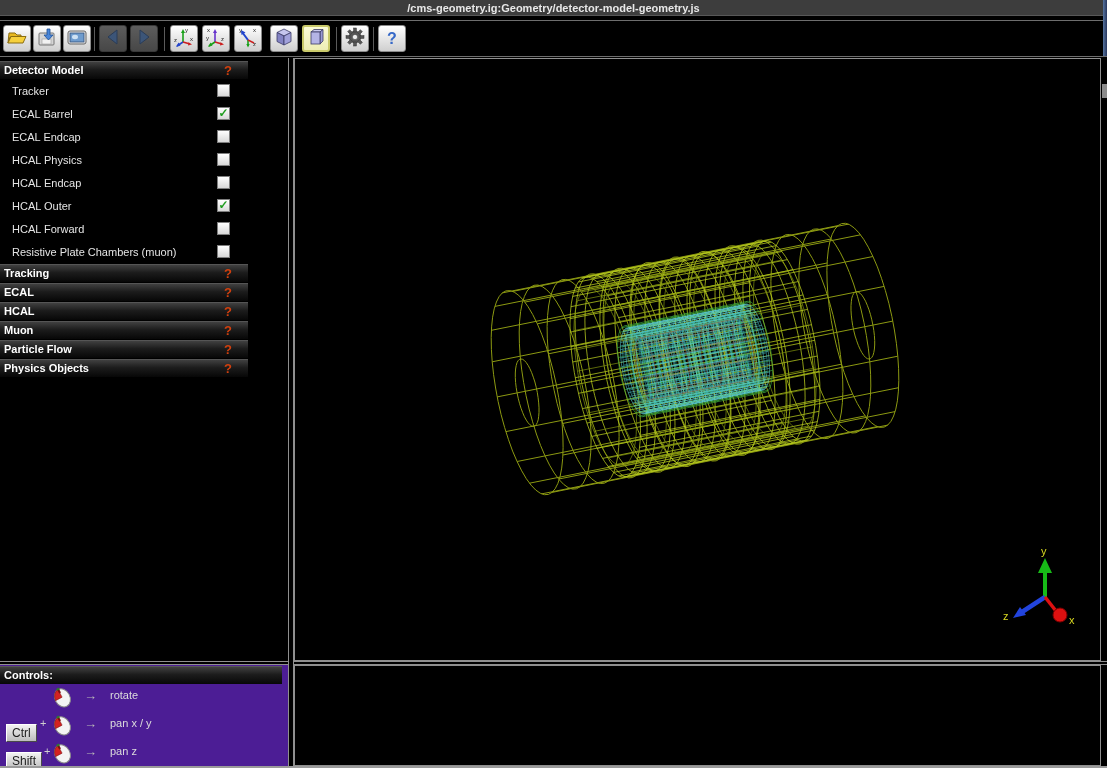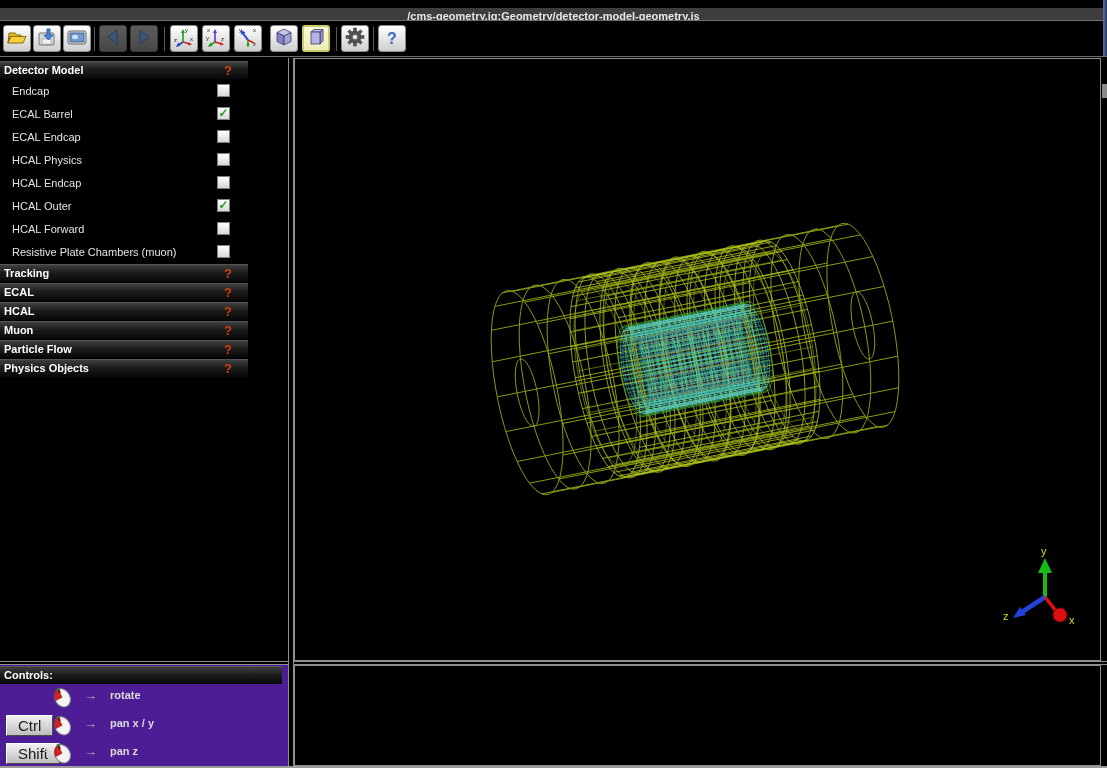--- a/index.html
+++ b/index.html
@@ -1,20 +1,20 @@
 <!DOCTYPE html>
 <html><head>
 <meta charset="utf-8">
 <style>
   html,body{margin:0;padding:0;background:#000;}
   #app{position:relative;width:1107px;height:768px;background:#000;overflow:hidden;
        font-family:"Liberation Sans",sans-serif;-webkit-font-smoothing:none;}
   
   .titlebar{position:absolute;left:0;top:0;width:1107px;height:15px;background:#3d3d3d;
-            border-bottom:1px solid #585858;display:flex;align-items:center;justify-content:center;margin-top:8px;}
+            border-bottom:1px solid #585858;display:flex;align-items:center;justify-content:center;}
   .titlebar span{color:#e8e8e8;font-size:11px;font-weight:bold;}
   
   .toolbar{position:absolute;left:0;top:20px;width:1107px;height:35px;background:#000;
            border-top:1px solid #6e6e6e;border-bottom:1px solid #6e6e6e;}
   .btn{position:absolute;top:4px;width:28px;height:27px;border-radius:3px;
        background:linear-gradient(180deg,#ffffff 0%,#e9e9e9 45%,#cfcfcf 100%);
        border:1px solid #8a8a8a;box-sizing:border-box;display:flex;align-items:center;justify-content:center;}
   .btn.disabled{background:linear-gradient(180deg,#5d5d5d,#474747);border-color:#383838;}
   .btn.selected{background:linear-gradient(180deg,#fbfbd8,#ededb4);border:2px solid #c9c96a;}
   .tsep{position:absolute;top:6px;width:1px;height:24px;background:#5a5a5a;}
@@ -41,27 +41,27 @@
   .hdr-bar .hq{position:absolute;left:224px;top:1px;color:#d2400e;font-size:13px;font-weight:bold;}
   .item-row{position:relative;width:248px;height:23px;}
   .item-row .ilab{position:absolute;left:12px;top:5px;color:#e4e4e4;font-size:11px;}
   .cb{position:absolute;left:217px;top:4px;width:13px;height:13px;box-sizing:border-box;
       background:linear-gradient(180deg,#ffffff,#d8d8d8);border:1px solid #7e7e7e;
       color:#1f9d1f;font-size:12px;font-weight:bold;line-height:11px;text-align:center;}
   
   .controls{position:absolute;left:0;top:665px;width:288px;height:101px;background:#4c1d95;}
   .controls .hdr-bar{width:282px;margin-top:1px;}
   .ctl-row{position:absolute;left:0;width:288px;height:26px;}
-  .ctl-row .keycap{position:absolute;left:6px;top:3px;padding:1px 11px;font-size:15px;color:#1a1a1a;
+  .ctl-row .keycap{position:absolute;left:6px;top:12px;padding:1px 5px;font-size:12px;color:#1a1a1a;
       background:linear-gradient(180deg,#f2f2f2,#bdbdbd);
       border:1px solid;border-color:#fff #4a4a4a #4a4a4a #fff;}
   .ctl-row .plus{position:absolute;left:40px;top:5px;color:#cfcfcf;font-size:11px;}
   .ctl-row .mouse{position:absolute;left:50px;top:0px;}
   .ctl-row .arr{position:absolute;left:84px;top:4px;color:#b8b8b8;font-size:13px;}
-  .ctl-row .act{position:absolute;left:110px;top:5px;color:#dcdcdc;font-size:11px;font-weight:bold;}
+  .ctl-row .act{position:absolute;left:110px;top:5px;color:#dcdcdc;font-size:11px;}
   .gizmo-label{font-size:11px;}
 </style>
 </head>
 <body>
 
 <div id="app">
 
   <div class="titlebar">
     <span>/cms-geometry.ig:Geometry/detector-model-geometry.js</span>
   </div>
@@ -199,21 +199,21 @@
   </div>
 
   <div class="sidebar">
     <div style="height:3px"></div>
     <div class="hdr-bar">
       <span class="hlab">Detector Model</span>
       <span class="hq">?</span>
     </div>
 
     <div class="item-row">
-      <span class="ilab">Endcap</span>
+      <span class="ilab">Tracker</span>
       <span class="cb"></span>
     </div>
     <div class="item-row">
       <span class="ilab">ECAL Barrel</span>
       <span class="cb">✓</span>
     </div>
     <div class="item-row">
       <span class="ilab">ECAL Endcap</span>
       <span class="cb"></span>
     </div>

